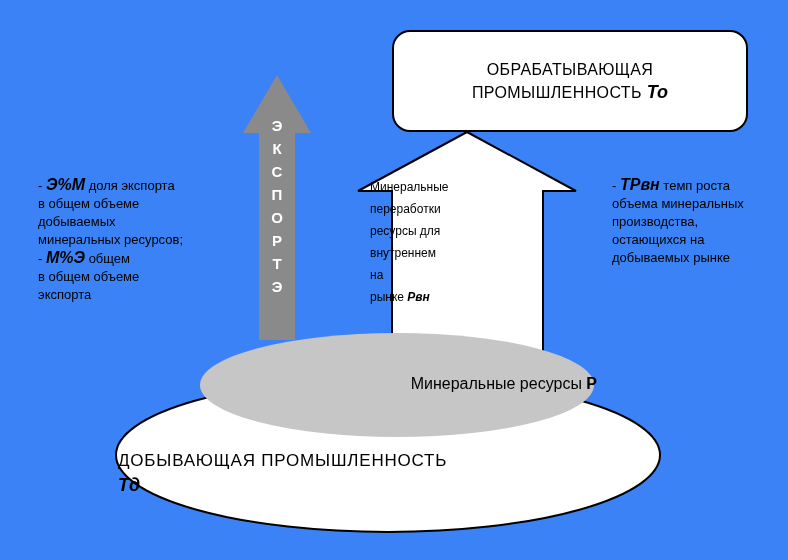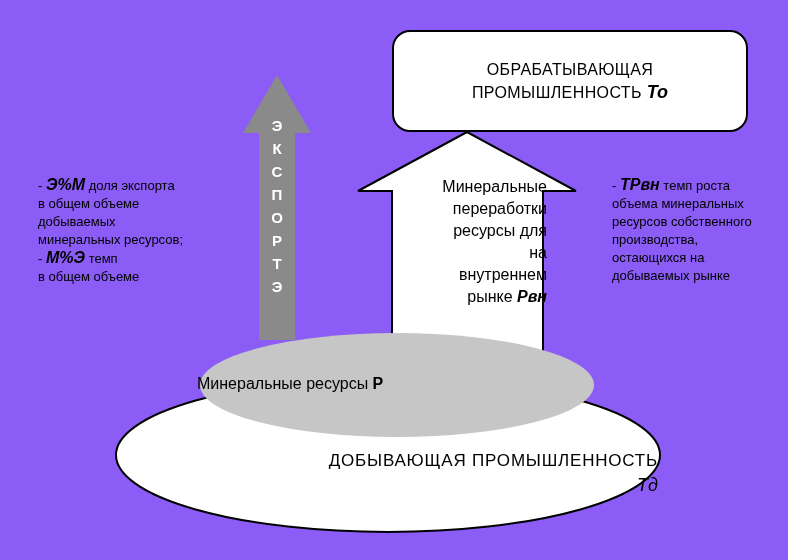--- a/index.html
+++ b/index.html
@@ -1,20 +1,20 @@
 <!DOCTYPE html>
 <html><head>
 <meta charset="utf-8">
 <style>
   html, body { margin: 0; padding: 0; background: #fff; }
   .canvas {
     position: relative;
     width: 788px;
     height: 560px;
-    background: #8b5cf6;
+    background: #3b82f6;
     font-family: "Liberation Sans", "DejaVu Sans", sans-serif;
     color: #000;
     overflow: hidden;
   }
   .shapes { position: absolute; left: 0; top: 0; }
 
   .top-box {
     position: absolute;
     left: 392px; top: 30px;
     width: 352px; height: 98px;
@@ -30,46 +30,46 @@
   .export-letters {
     position: absolute;
     left: 260px; top: 114px; width: 34px;
     display: flex; flex-direction: column; align-items: center;
     color: #fff; font-weight: bold;
     font-size: 15px; line-height: 23px;
   }
 
   .domestic-arrow-text {
     position: absolute;
-    left: 387px; top: 176px; width: 160px;
-    text-align: right;
-    font-size: 16px; line-height: 22px;
+    left: 370px; top: 176px; width: 160px;
+    text-align: left;
+    font-size: 12px; line-height: 22px;
   }
   .domestic-arrow-text .term { font-weight: bold; font-style: italic; }
 
   .note { position: absolute; font-size: 13px; line-height: 18px; }
   .note-left  { left: 38px;  top: 176px; width: 205px; }
   .note-right { left: 612px; top: 176px; width: 175px; }
   .note .term { font-weight: bold; font-style: italic; font-size: 16px; }
 
   .resources-label {
     position: absolute;
     left: 197px; top: 372px; width: 400px;
-    text-align: left;
+    text-align: right;
     font-size: 16px; line-height: 24px;
   }
   .resources-label .term { font-weight: bold; }
 
   .mining-label {
     position: absolute;
     left: 118px; top: 448px; width: 540px;
-    text-align: right;
+    text-align: left;
     font-size: 17px; line-height: 25px; letter-spacing: 0.8px;
   }
-  .mining-label .term { font-weight: normal; font-style: italic; font-size: 18px; letter-spacing: 0; }
+  .mining-label .term { font-weight: bold; font-style: italic; font-size: 18px; letter-spacing: 0; }
 </style>
 </head>
 <body>
 
 <div class="canvas">
 
   <svg class="shapes" width="788" height="560" viewBox="0 0 788 560">
 
     <polygon points="277,75 311,133 295,133 295,340 259,340 259,133 243,133" fill="#8a8a8a"></polygon>
 
@@ -96,38 +96,38 @@
     <span>О</span>
     <span>Р</span>
     <span>Т</span>
     <span>Э</span>
   </div>
 
   <div class="domestic-arrow-text">
     <div>Минеральные</div>
     <div>переработки</div>
     <div>ресурсы для</div>
+    <div>внутреннем</div>
     <div>на</div>
-    <div>внутреннем</div>
     <div><span>рынке </span><span class="term">Рвн</span></div>
   </div>
 
   <div class="note note-left">
     <div><span>- </span><span class="term">Э%М</span><span> доля экспорта</span></div>
     <div>в общем объеме</div>
     <div>добываемых</div>
     <div>минеральных ресурсов;</div>
-    <div><span>- </span><span class="term">М%Э</span><span> темп</span></div>
+    <div><span>- </span><span class="term">М%Э</span><span> общем</span></div>
     <div>в общем объеме</div>
+    <div>экспорта</div>
   </div>
 
   <div class="note note-right">
     <div><span>- </span><span class="term">ТРвн</span><span> темп роста</span></div>
     <div>объема минеральных</div>
-    <div>ресурсов собственного</div>
     <div>производства,</div>
     <div>остающихся на</div>
     <div>добываемых рынке</div>
   </div>
 
   <div class="resources-label">
     <span>Минеральные ресурсы </span><span class="term">Р</span>
   </div>
 
   <div class="mining-label">

